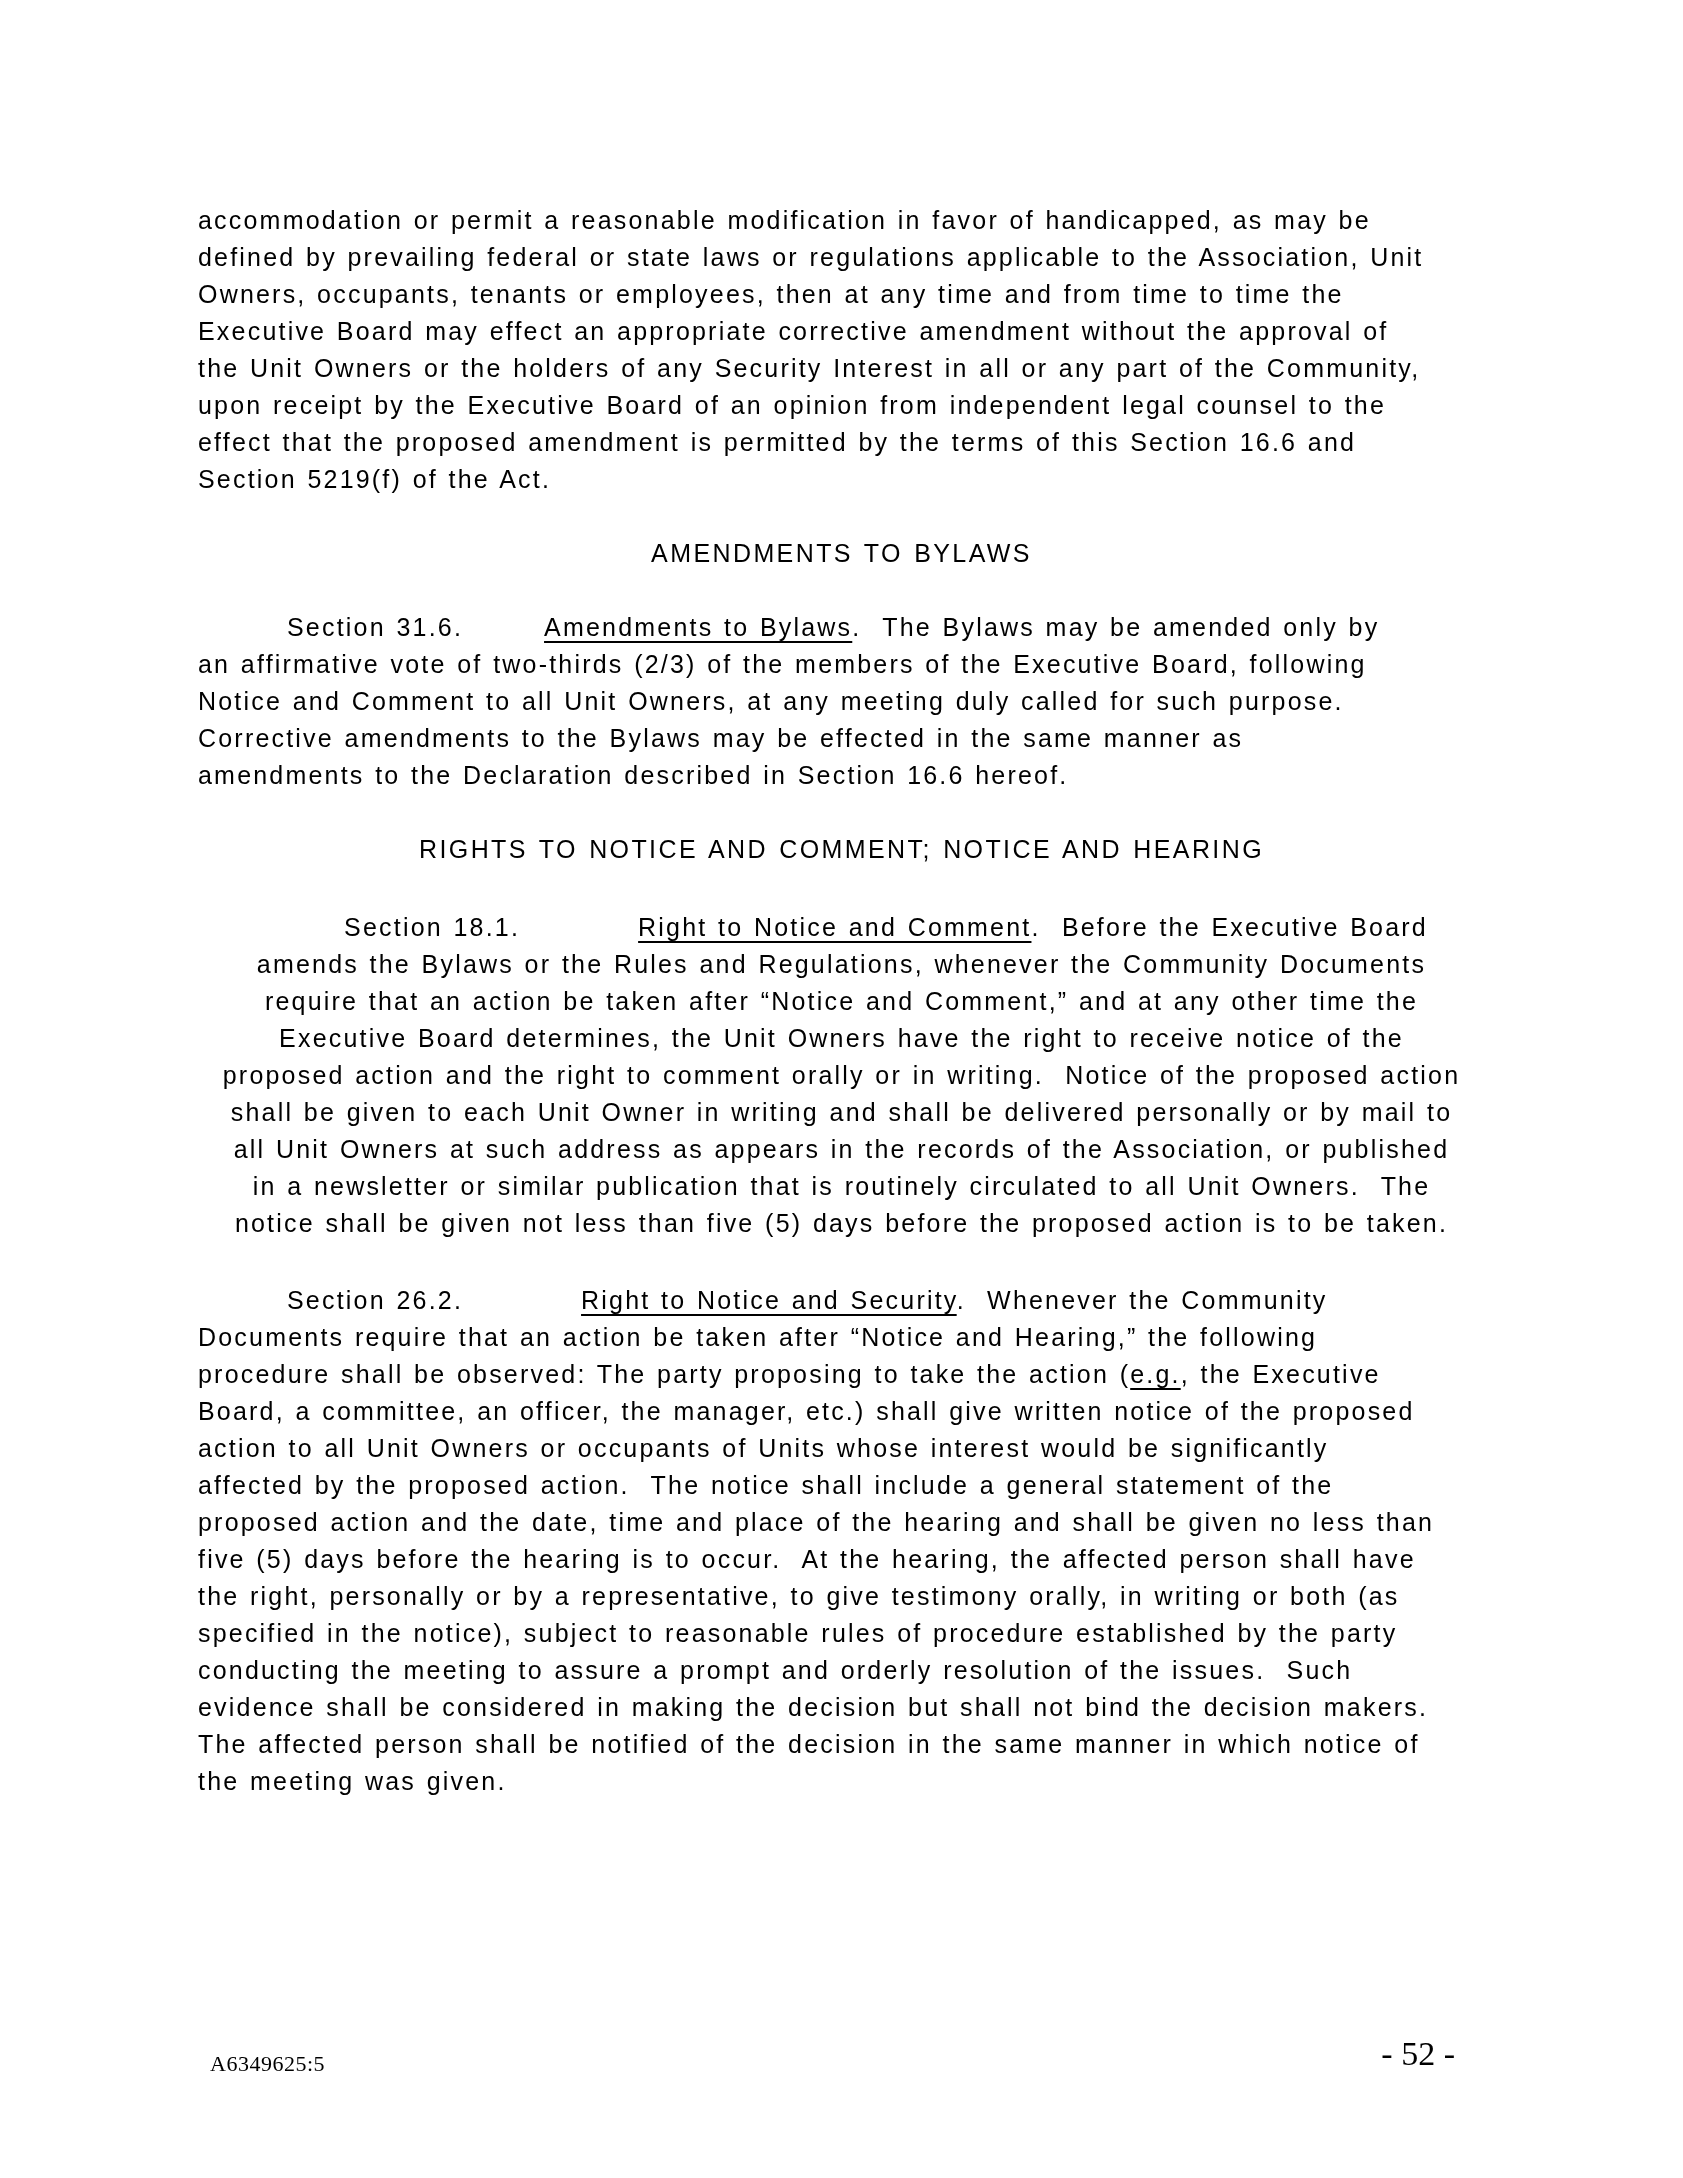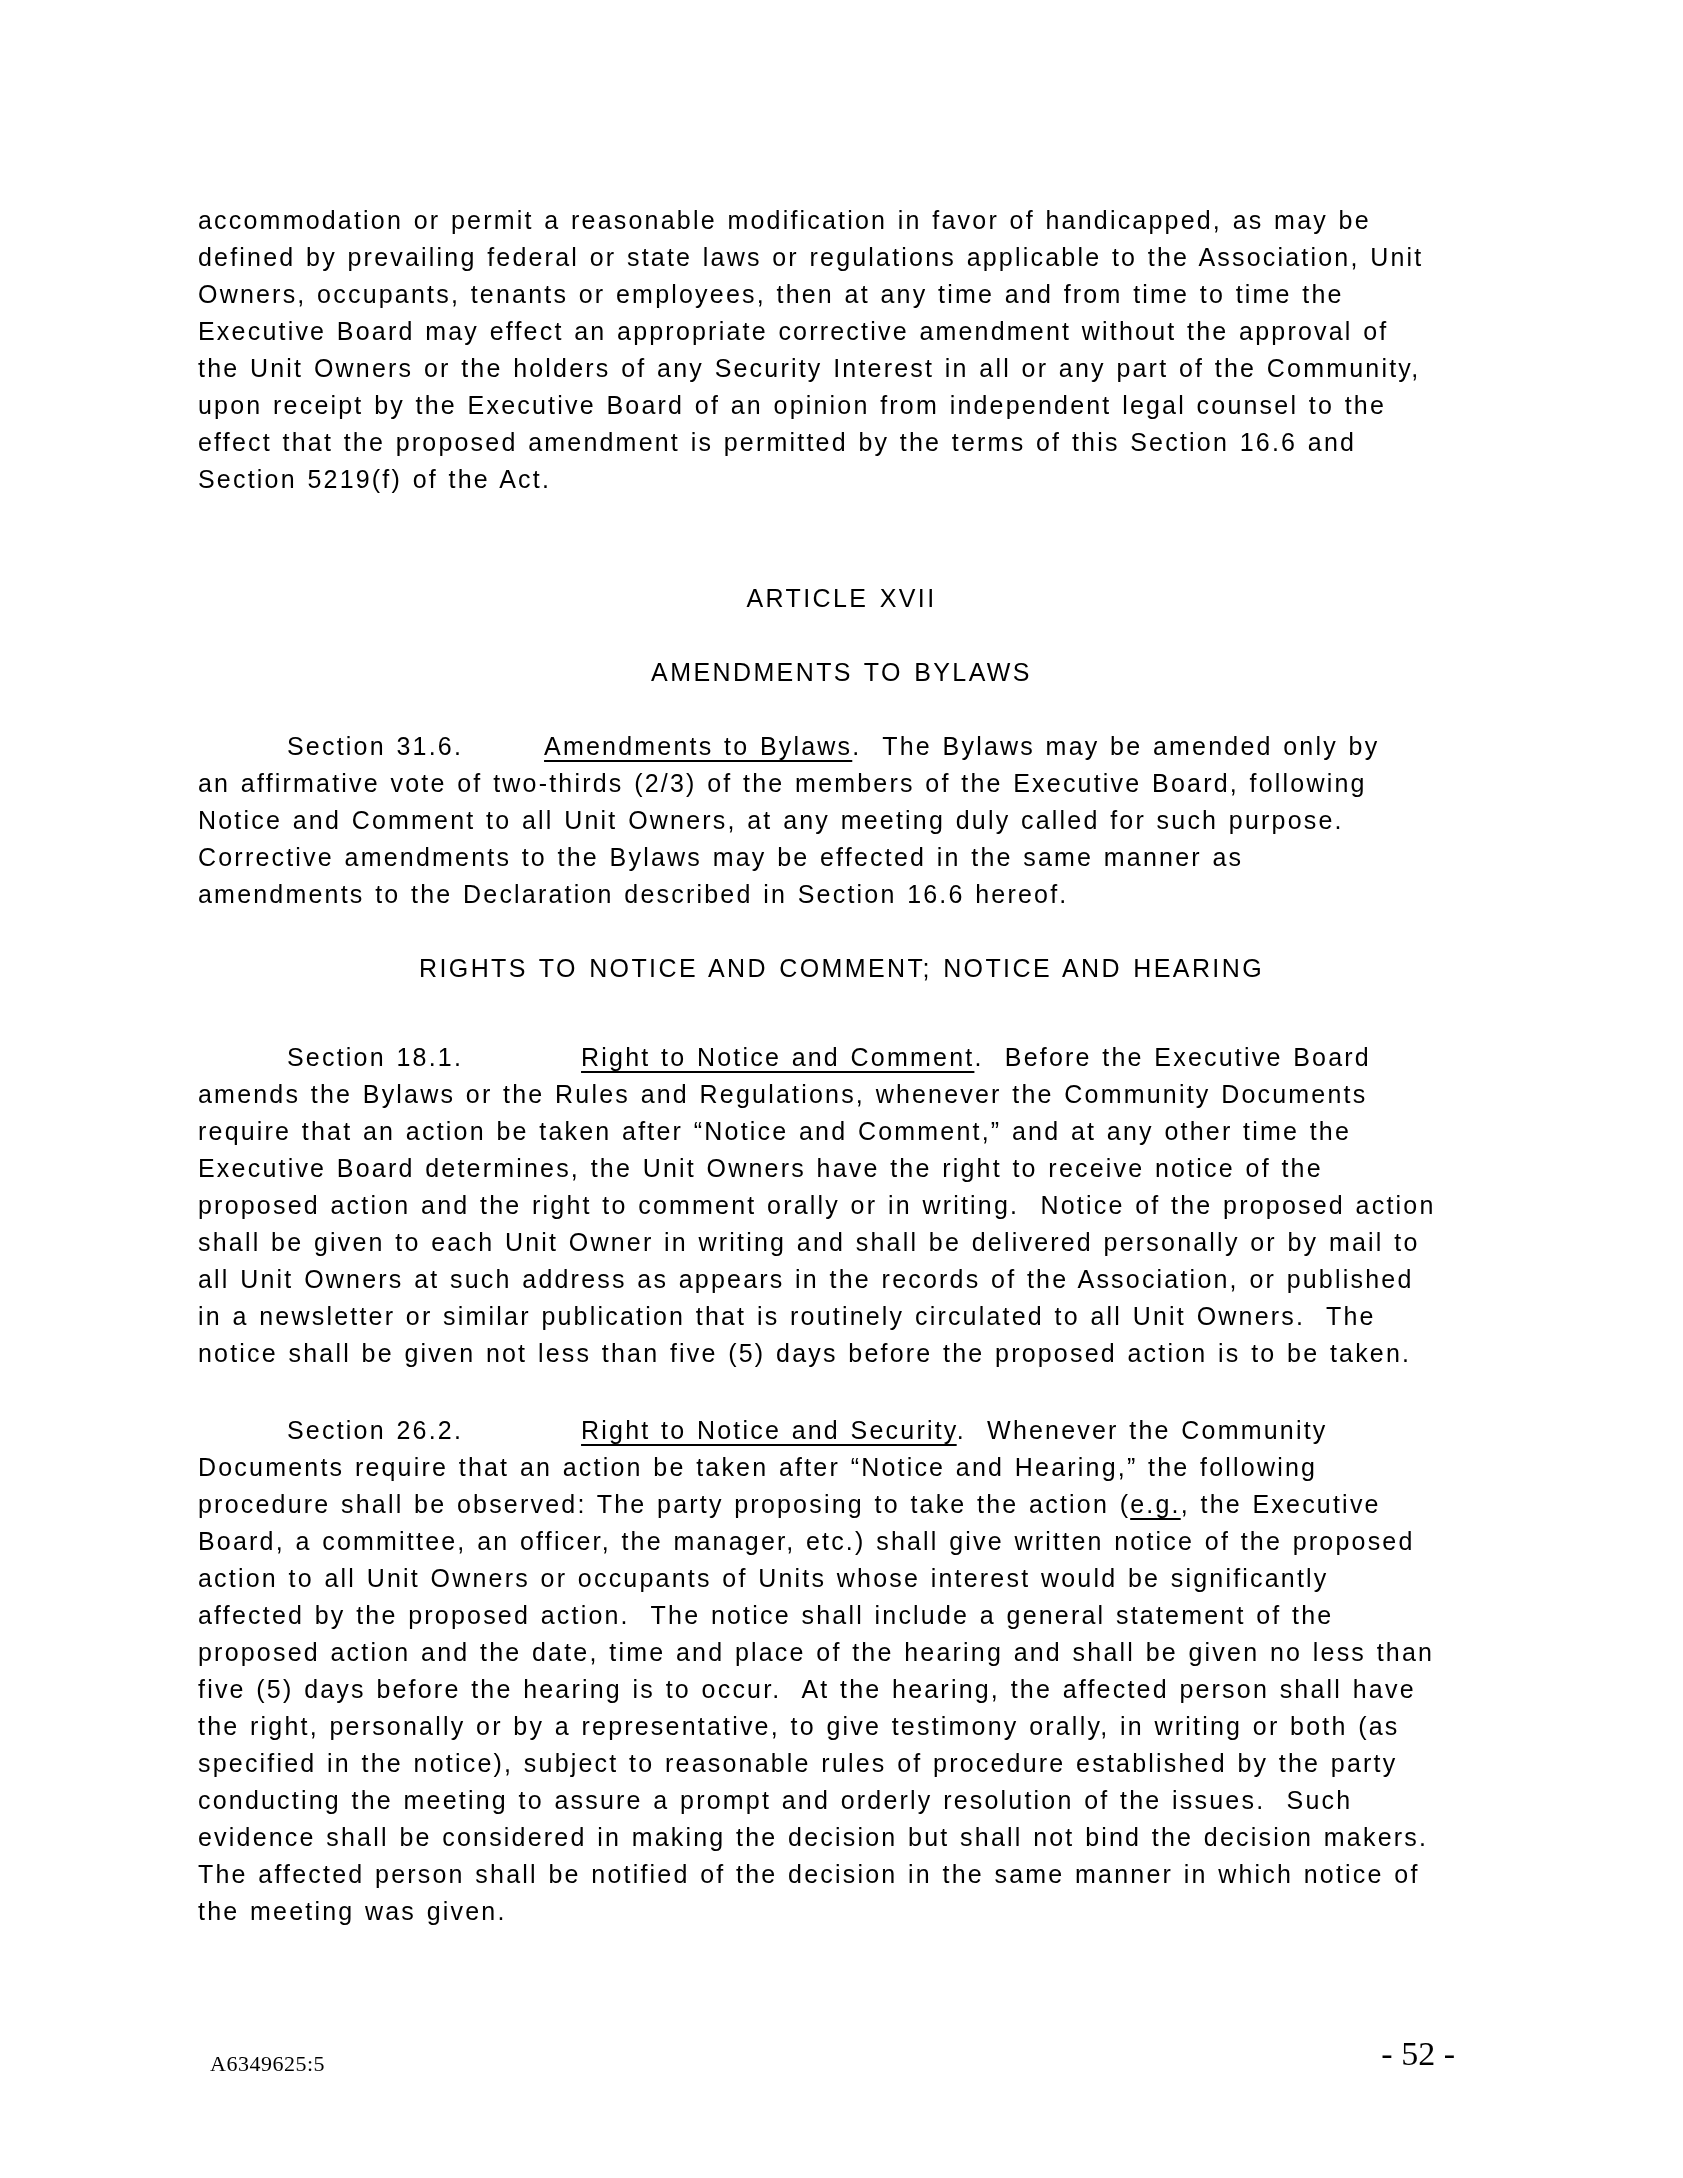--- a/index.html
+++ b/index.html
@@ -35,21 +35,21 @@
     word-spacing: 2px;
     font-weight: normal;
     text-align: center;
     white-space: pre;
   }
   .h-art17  { margin-top: 82px; }
   .h-sub17  { margin-top: 37px; }
   .p-171    { margin-top: 37px; }
   .h-art18  { margin-top: 71px; }
   .h-sub18  { margin-top: 37px; }
-  .p-181    { margin-top: 52px; }
+  .p-181    { margin-top: 41px; text-align: center; }
   .p-182    { margin-top: 40px; }
   .underlined {
     text-decoration: underline;
     text-decoration-thickness: 2px;
     text-underline-offset: 5px;
   }
   .tab { display: inline-block; }
   .tab-17 { width: 81px; }
   .tab-18 { width: 118px; }
   .footer-doc-id {
@@ -77,21 +77,20 @@
 
 <main class="doc-column">
     <p class="para">accommodation or permit a reasonable modification in favor of handicapped, as may be
 defined by prevailing federal or state laws or regulations applicable to the Association, Unit
 Owners, occupants, tenants or employees, then at any time and from time to time the
 Executive Board may effect an appropriate corrective amendment without the approval of
 the Unit Owners or the holders of any Security Interest in all or any part of the Community,
 upon receipt by the Executive Board of an opinion from independent legal counsel to the
 effect that the proposed amendment is permitted by the terms of this Section 16.6 and
 Section 5219(f) of the Act.</p>
-    <h1 class="heading h-art17">ARTICLE XVII</h1>
     <h2 class="heading h-sub17">AMENDMENTS TO BYLAWS</h2>
     <p class="para indent p-171"><span>Section 31.6.</span><span class="tab tab-17"></span><span class="underlined">Amendments to Bylaws</span><span>.  The Bylaws may be amended only by
 an affirmative vote of two-thirds (2/3) of the members of the Executive Board, following
 Notice and Comment to all Unit Owners, at any meeting duly called for such purpose.
 Corrective amendments to the Bylaws may be effected in the same manner as
 amendments to the Declaration described in Section 16.6 hereof.</span></p>
     <h2 class="heading h-sub18">RIGHTS TO NOTICE AND COMMENT; NOTICE AND HEARING</h2>
     <p class="para indent p-181"><span>Section 18.1.</span><span class="tab tab-18"></span><span class="underlined">Right to Notice and Comment</span><span>.  Before the Executive Board
 amends the Bylaws or the Rules and Regulations, whenever the Community Documents
 require that an action be taken after “Notice and Comment,” and at any other time the

